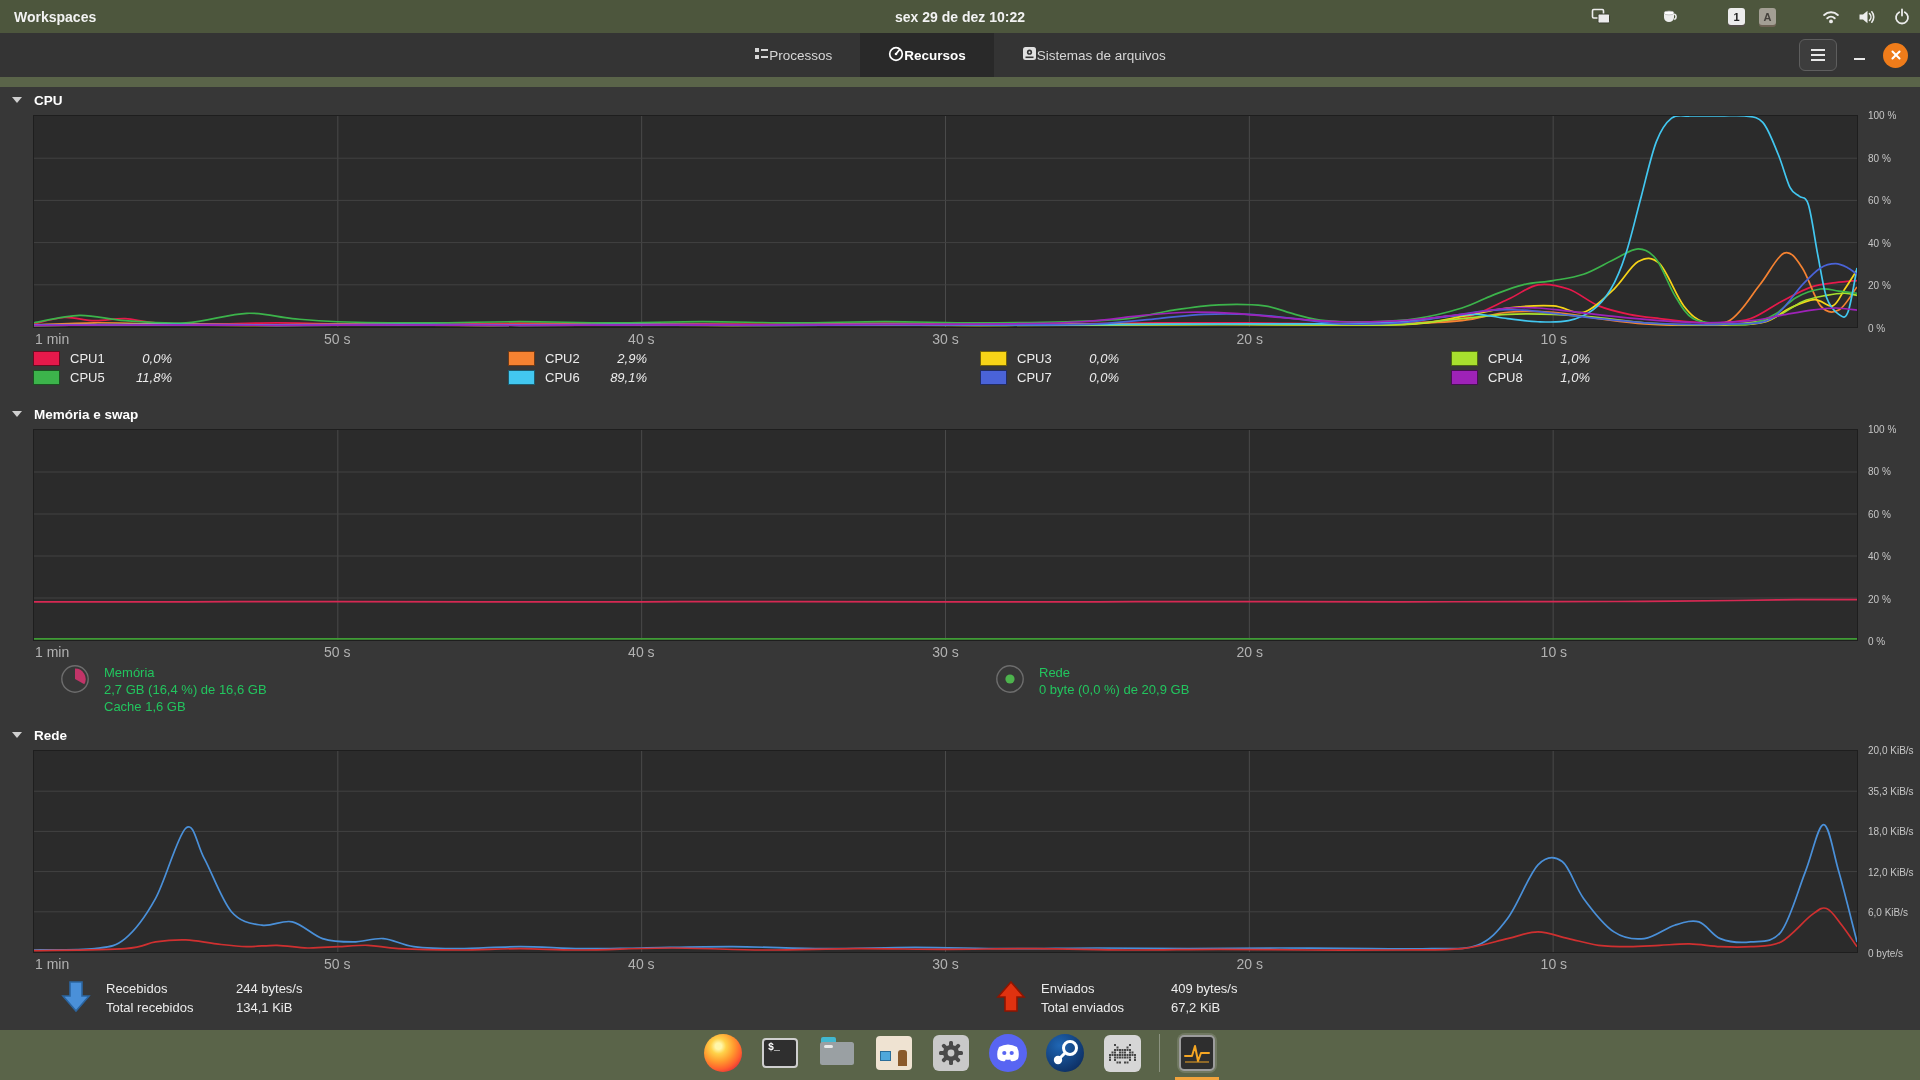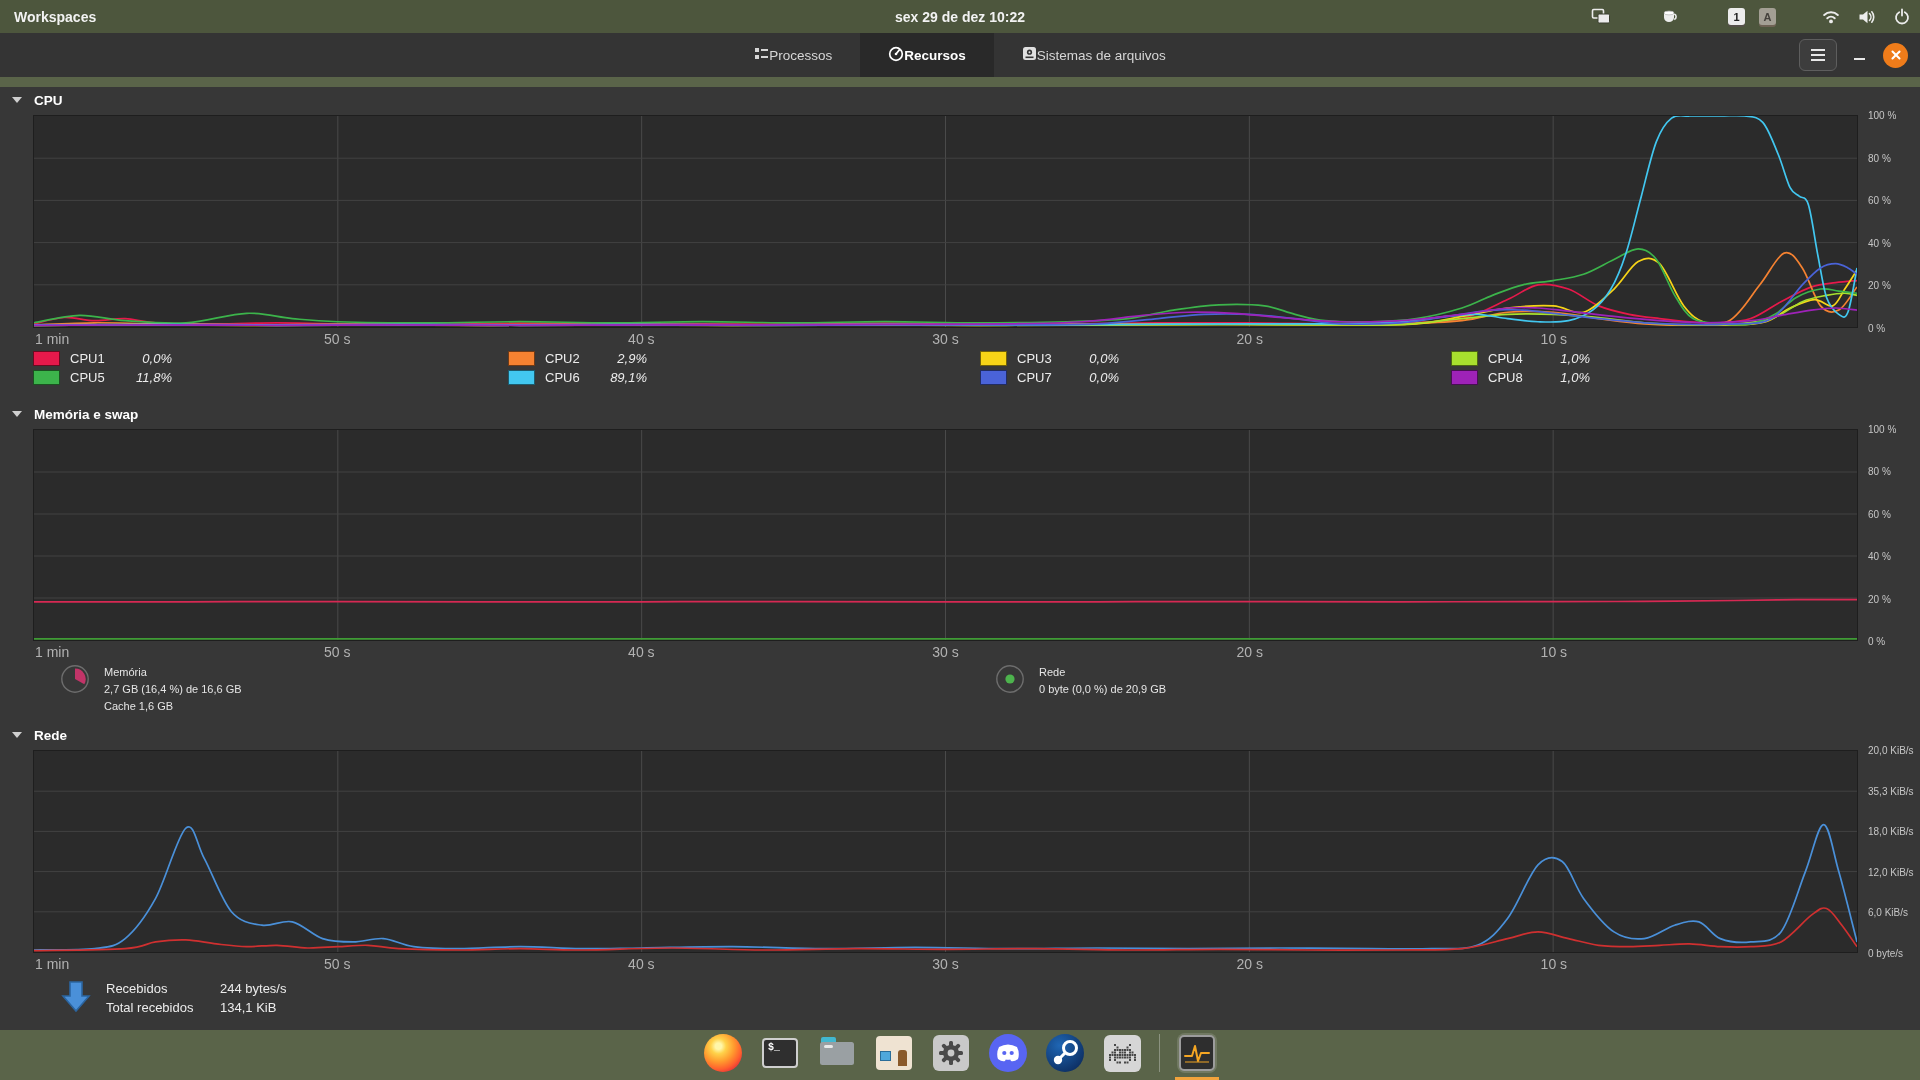--- a/index.html
+++ b/index.html
@@ -64,22 +64,22 @@
 
   .legend { position:relative; height:44px; margin-top:4px; }
   .leg-col { position:absolute; top:0; display:flex; flex-direction:column; gap:4px; }
   .leg-item { display:flex; align-items:center; font-size:13px; color:#ececec; }
   .swatch { width:27px; height:15px; border:1px solid rgba(0,0,0,.55); margin-right:10px; }
   .leg-name { width:50px; }
   .leg-val { width:52px; text-align:right;font-style:italic; }
 
   .info-row { position:relative; }
   .info-item { position:absolute; top:0; display:flex; gap:14px; }
-  .info-text { font-size:11px; color:#e5e5e5; line-height:17px; }
-  .nf-grid { display:grid; grid-template-columns:112px auto; column-gap:2px; font-size:13px; color:#ececec; line-height:17px; }
+  .info-text { font-size:13px; color:#22c55e; line-height:17px; }
+  .nf-grid { display:grid; grid-template-columns:112px auto; column-gap:18px; font-size:13px; color:#ececec; line-height:17px; }
 
   
   .dock { position:absolute; left:0; right:0; bottom:7px; display:flex; justify-content:center;
     align-items:center; gap:17px; z-index:6; }
   .dock-item { width:40px; height:40px; display:flex; align-items:center; justify-content:center; position:relative; }
   .dock-item.active { background:rgba(255,255,255,.14); border-radius:8px; }
   .dock-item.active::after { content:''; position:absolute; left:-2px; right:-2px; bottom:-7px; height:3px; background:#f2a33c; }
   .dock-sep { width:1px; height:38px; background:rgba(255,255,255,.3); }
 
   .ico-firefox { width:38px; height:38px; border-radius:50%;
@@ -402,20 +402,33 @@
                 <path d="M10 2 h12 v14 h7 L16 31 L3 16 h7 Z" fill="#4a90d9" stroke="#2b65a0" stroke-width="1.6"></path>
               </svg>
           </span>
           <div class="nf-grid">
             <span>Recebidos</span>
             <span>244 bytes/s</span>
             <span>Total recebidos</span>
             <span>134,1 KiB</span>
           </div>
         </div>
+        <div class="info-item" style="left:995px">
+          <span>
+            <svg width="32" height="34" viewBox="0 0 32 34">
+                <path d="M16 2 L29 17 h-7 v14 H10 V17 H3 Z" fill="#e03210" stroke="#8f1500" stroke-width="1.6"></path>
+              </svg>
+          </span>
+          <div class="nf-grid">
+            <span>Enviados</span>
+            <span>409 bytes/s</span>
+            <span>Total enviados</span>
+            <span>67,2 KiB</span>
+          </div>
+        </div>
       </div>
     </div>
 
   </div>
 </div>
 
 <div class="dock">
   <div class="dock-item">
       <span class="ico-firefox"></span>
     </div>

